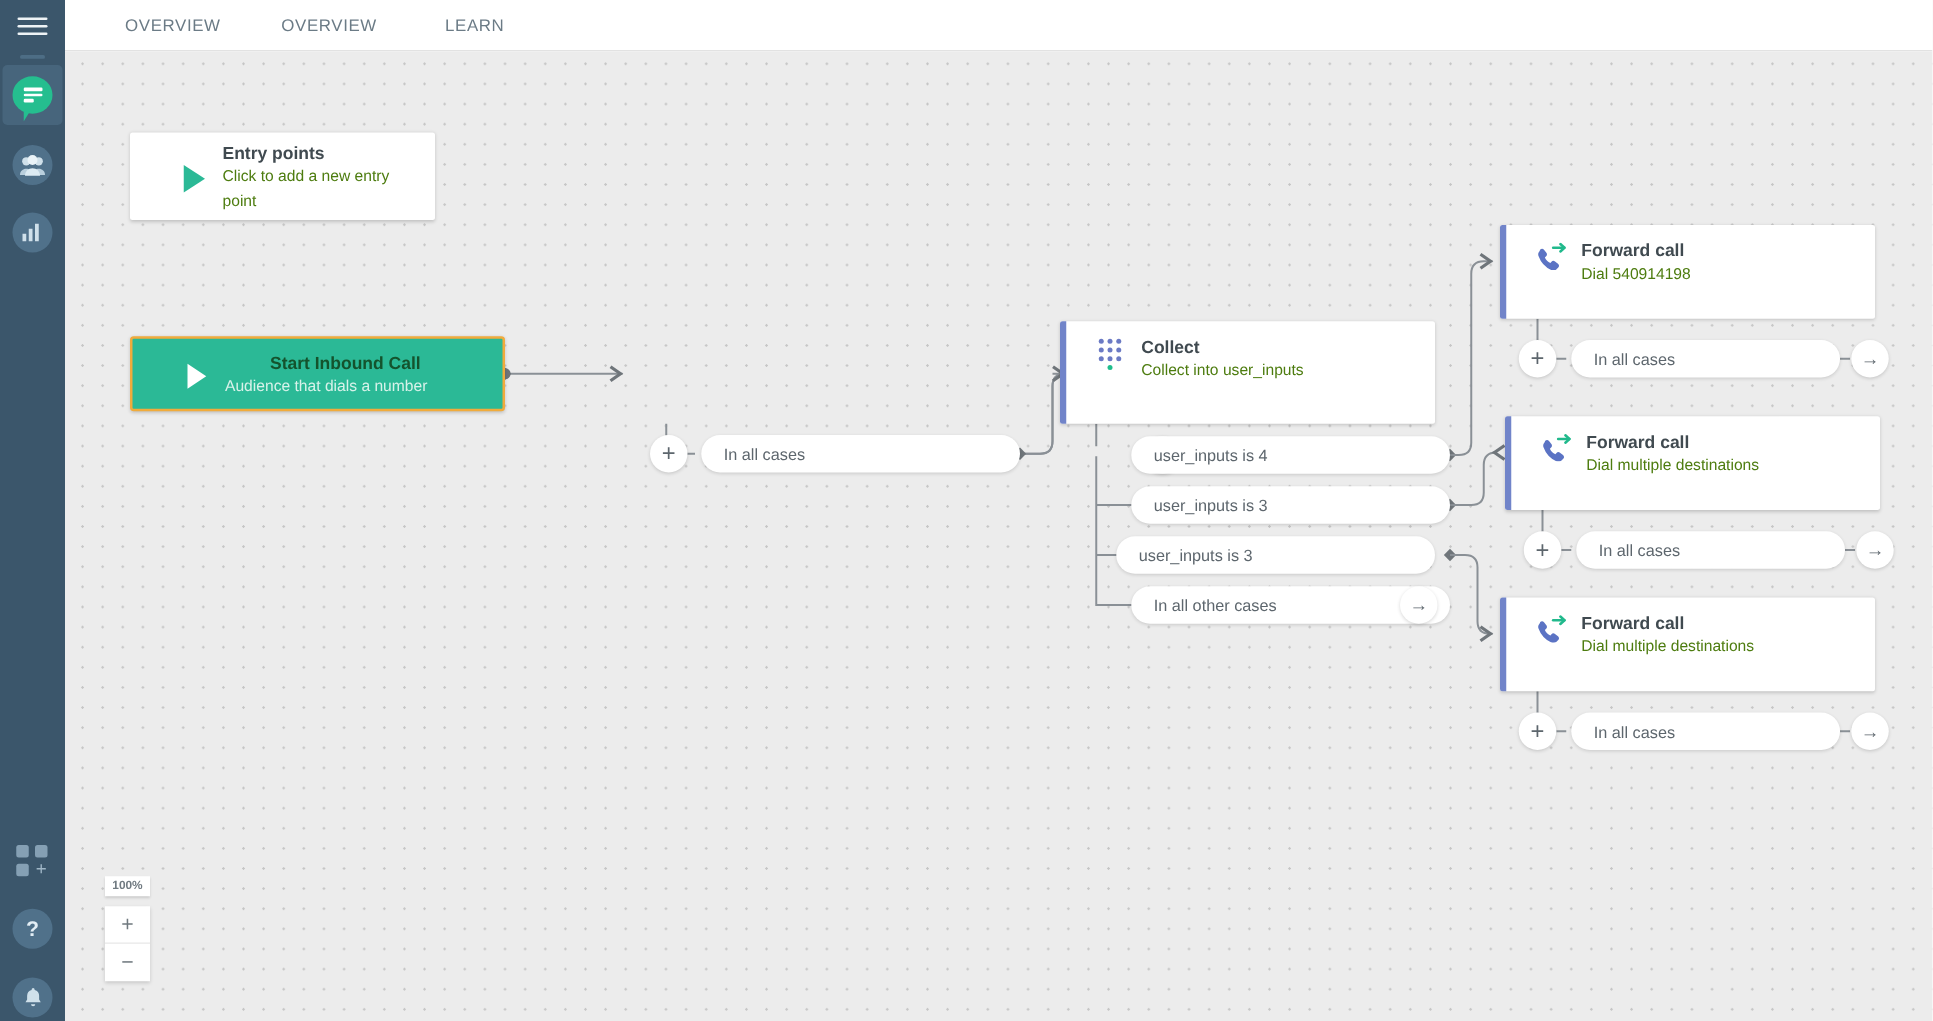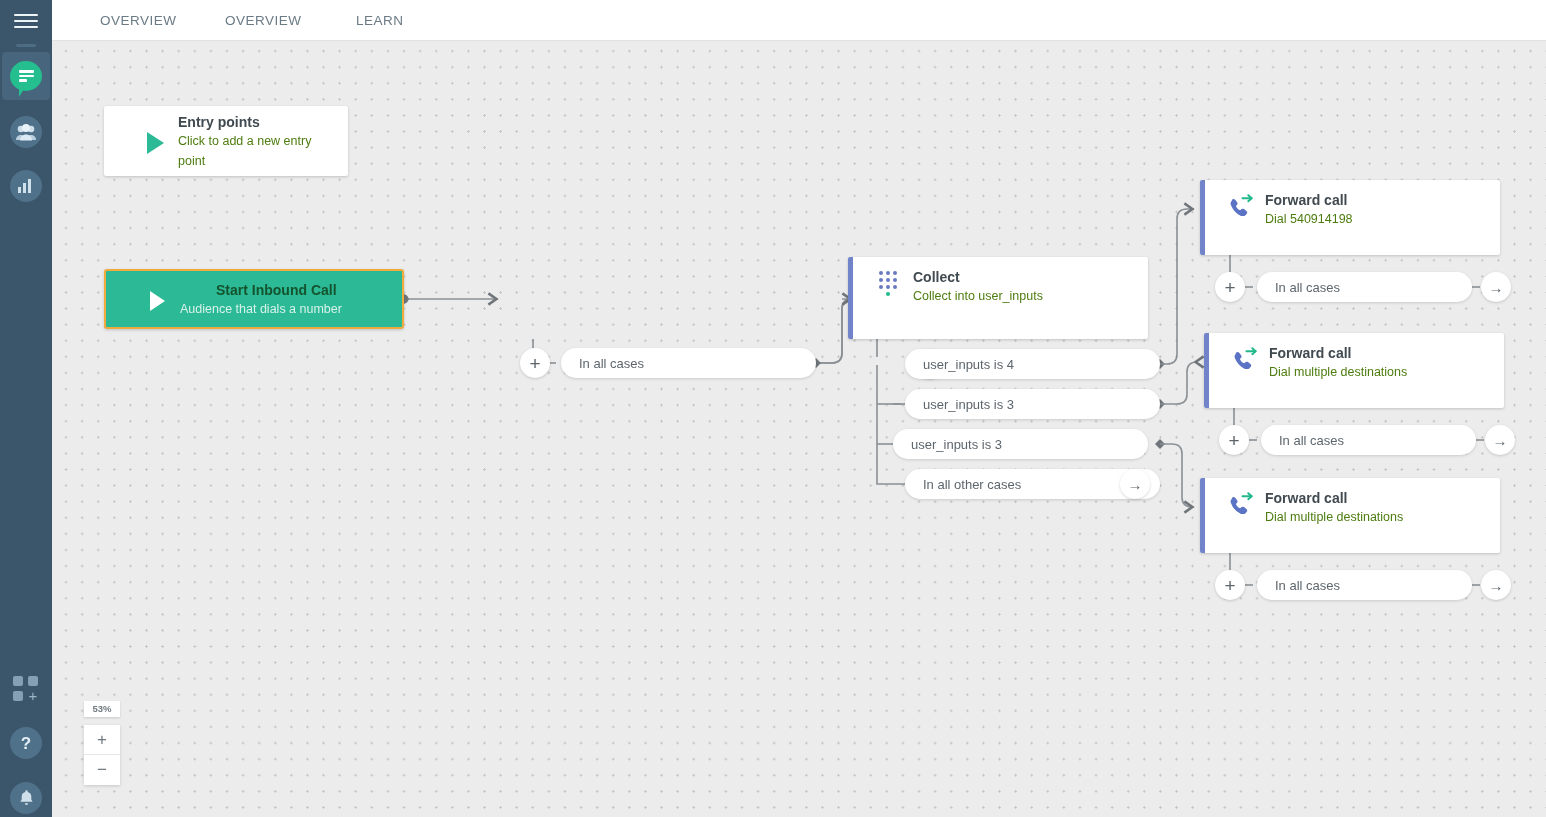--- a/index.html
+++ b/index.html
@@ -407,21 +407,21 @@
 
     <div class="plusbtn" style="left:1167px;top:384px">+</div>
     <div class="pill" style="left:1209px;top:384px;width:215px">In all cases</div>
     <div class="arrowbtn" style="left:1433px;top:384px">→</div>
 
     <div class="plusbtn" style="left:1163px;top:529px">+</div>
     <div class="pill" style="left:1205px;top:529px;width:215px">In all cases</div>
     <div class="arrowbtn" style="left:1429px;top:529px">→</div>
 
     <div id="zoomwrap">
-      <div id="zoomlabel">53%</div>
+      <div id="zoomlabel">100%</div>
       <div id="zoombtns">
         <div class="zbtn">+</div>
         <div class="zbtn">−</div>
       </div>
     </div>
 
   </div>
 </div>
 
 </body></html>

